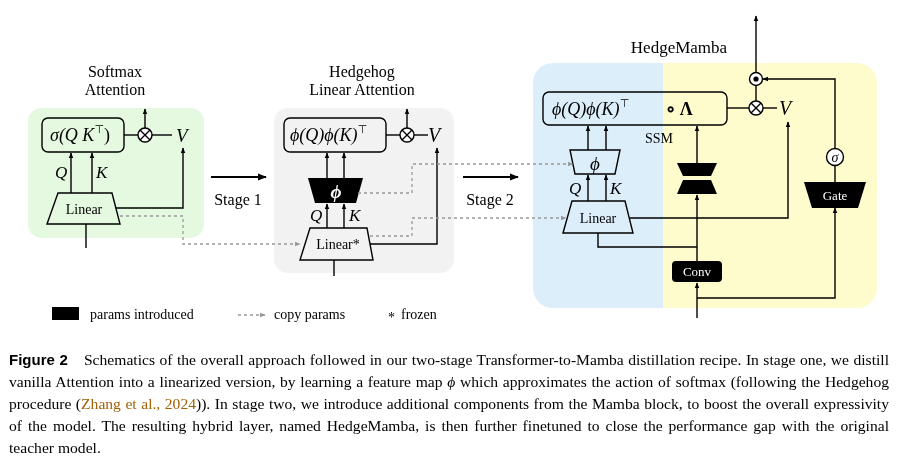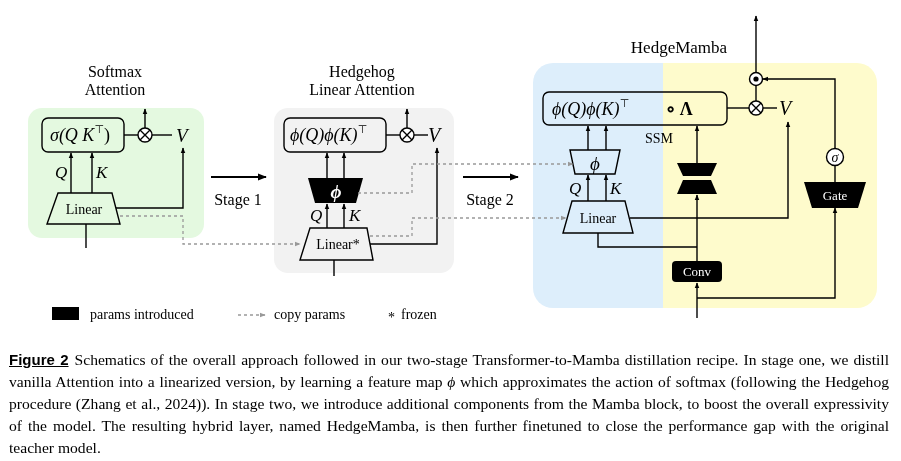--- a/index.html
+++ b/index.html
@@ -3,22 +3,22 @@
 <meta charset="utf-8">
 <style>
   html, body { margin: 0; padding: 0; background: #ffffff; }
   body { width: 901px; height: 461px; position: relative; overflow: hidden; font-family: "Liberation Serif", serif; color: #000; }
   #diagram { position: absolute; left: 0; top: 0; width: 901px; height: 335px; }
   #diagram text { font-family: "Liberation Serif", serif; fill: #000; }
   .mi { font-style: italic; }
   .bold { font-weight: bold; }
   .wt { fill: #ffffff !important; }
   #caption { position: absolute; left: 9px; top: 349px; width: 880px; font-family: "Liberation Serif", serif; font-size: 15.6px; line-height: 22px; text-align: justify; color: #000; }
-  #caption .fig-label { font-family: "Liberation Sans", sans-serif; font-weight: bold; font-size: 15px; margin-right: 6px; text-decoration: underline; }
-  #caption .cite { color: #000000; }
+  #caption .fig-label { font-family: "Liberation Sans", sans-serif; font-weight: bold; font-size: 15px; margin-right: 16px; }
+  #caption .cite { color: #a16207; }
   #caption .phi { font-style: italic; }
 </style>
 </head>
 <body>
 
 <svg id="diagram" width="901" height="335" viewBox="0 0 901 335" xmlns="http://www.w3.org/2000/svg">
   <defs>
     <marker id="ah" viewBox="0 0 10 10" refX="9" refY="5" markerWidth="6" markerHeight="6" orient="auto-start-reverse" markerUnits="userSpaceOnUse">
       <path d="M0,1 L10,5 L0,9 z" fill="#000"></path>
     </marker>

